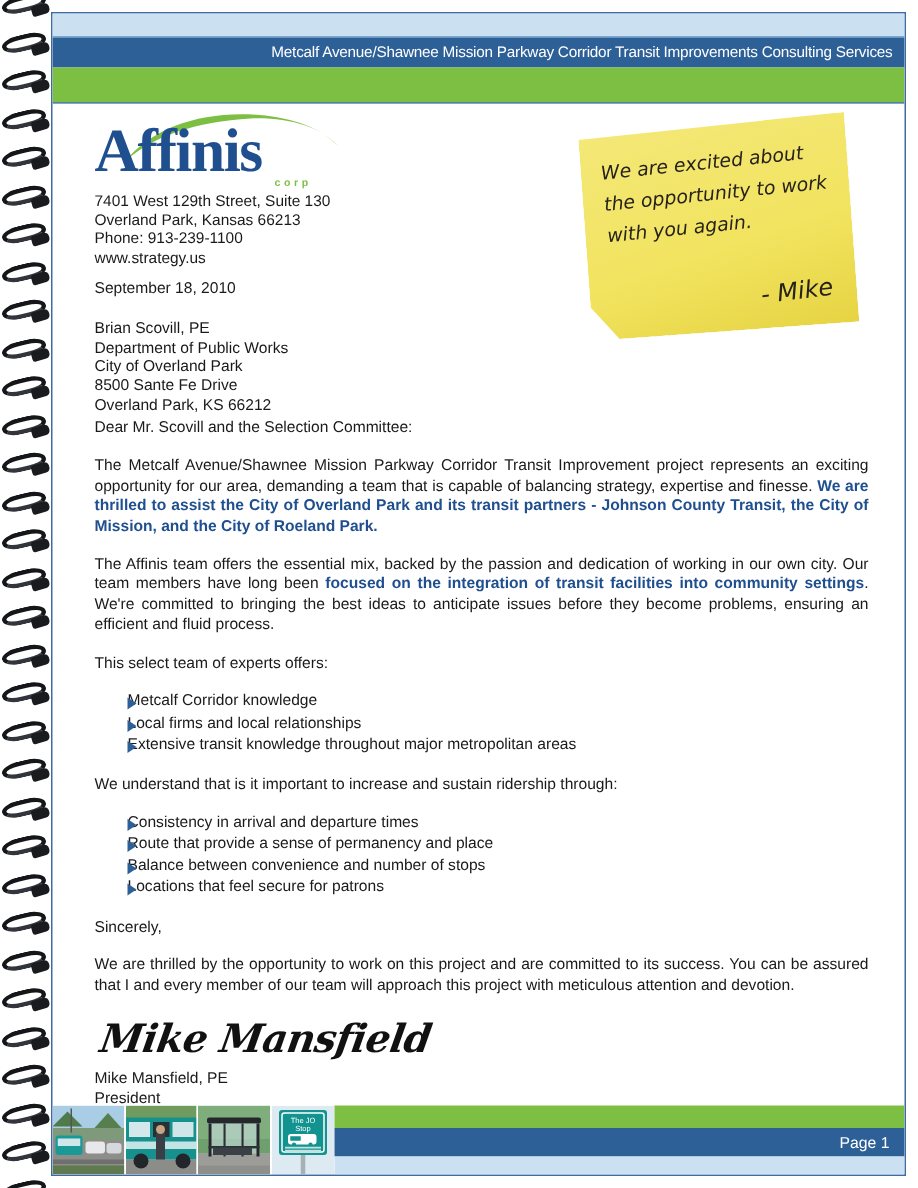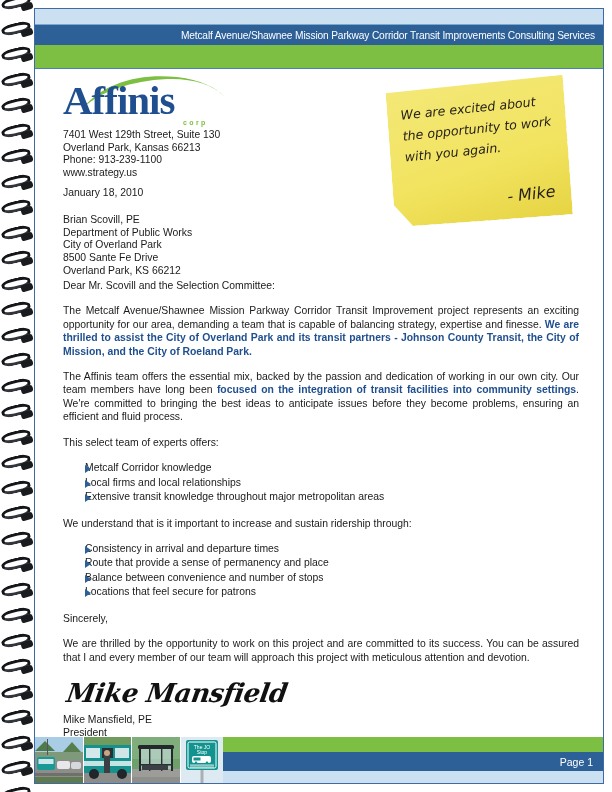--- a/index.html
+++ b/index.html
@@ -404,21 +404,21 @@
       <div>www.strategy.us</div>
     </div>
   </div>
 
   <div id="sticky-note" style="background: linear-gradient(165deg, rgb(244, 232, 120) 0%, rgb(242, 227, 95) 60%, rgb(230, 212, 67) 100%);">
     <div id="sticky-text">We are excited about the opportunity to work with you again.</div>
     <div id="sticky-sign">- Mike</div>
   </div>
 
   <div style="position:absolute;left:28px;top:178px;font-size:10.4px;line-height:12.8px;color:#1a1a1a;">
-    <div style="margin-bottom:14px;">January 18, 2010</div>
+    <div style="margin-bottom:14px;">September 18, 2010</div>
     <div>Brian Scovill, PE</div>
     <div>Department of Public Works</div>
     <div>City of Overland Park</div>
     <div>8500 Sante Fe Drive</div>
     <div>Overland Park, KS 66212</div>
   </div>
 
   <div id="body-text">
 
     <p>Dear Mr. Scovill and the Selection Committee:</p>

